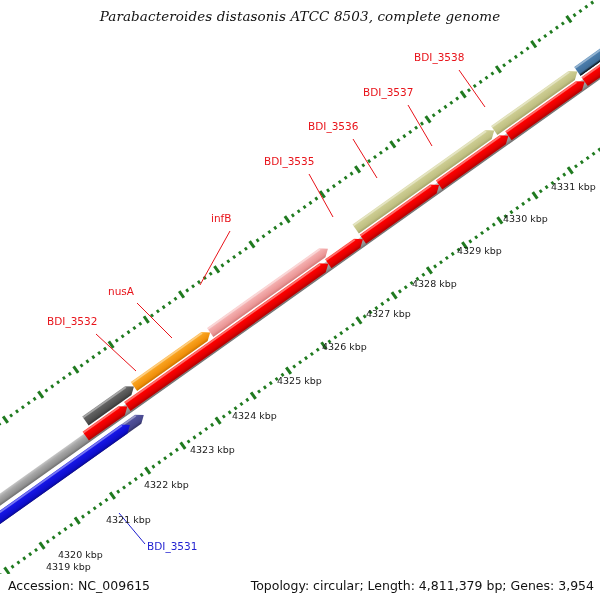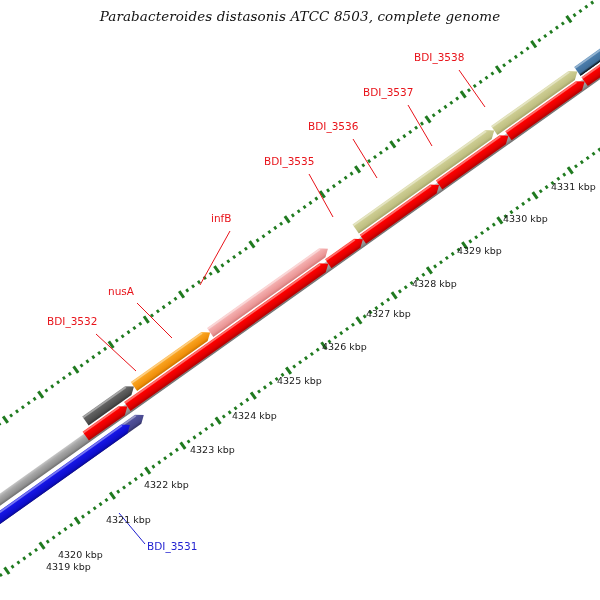--- a/index.html
+++ b/index.html
@@ -424,14 +424,18 @@
         <text x="277" y="384" class="tick-lbl">4325 kbp</text>
         <text x="322" y="350" class="tick-lbl">4326 kbp</text>
         <text x="366" y="317" class="tick-lbl">4327 kbp</text>
         <text x="412" y="287" class="tick-lbl">4328 kbp</text>
         <text x="457" y="254" class="tick-lbl">4329 kbp</text>
         <text x="503" y="222" class="tick-lbl">4330 kbp</text>
         <text x="551" y="190" class="tick-lbl">4331 kbp</text>
       </g>
   </svg>
 
+  <div id="statusbar">
+    <span class="acc">Accession: NC_009615</span>
+    <span class="topo">Topology: circular; Length: 4,811,379 bp; Genes: 3,954</span>
+  </div>
 
 </div>
 
 </body></html>

